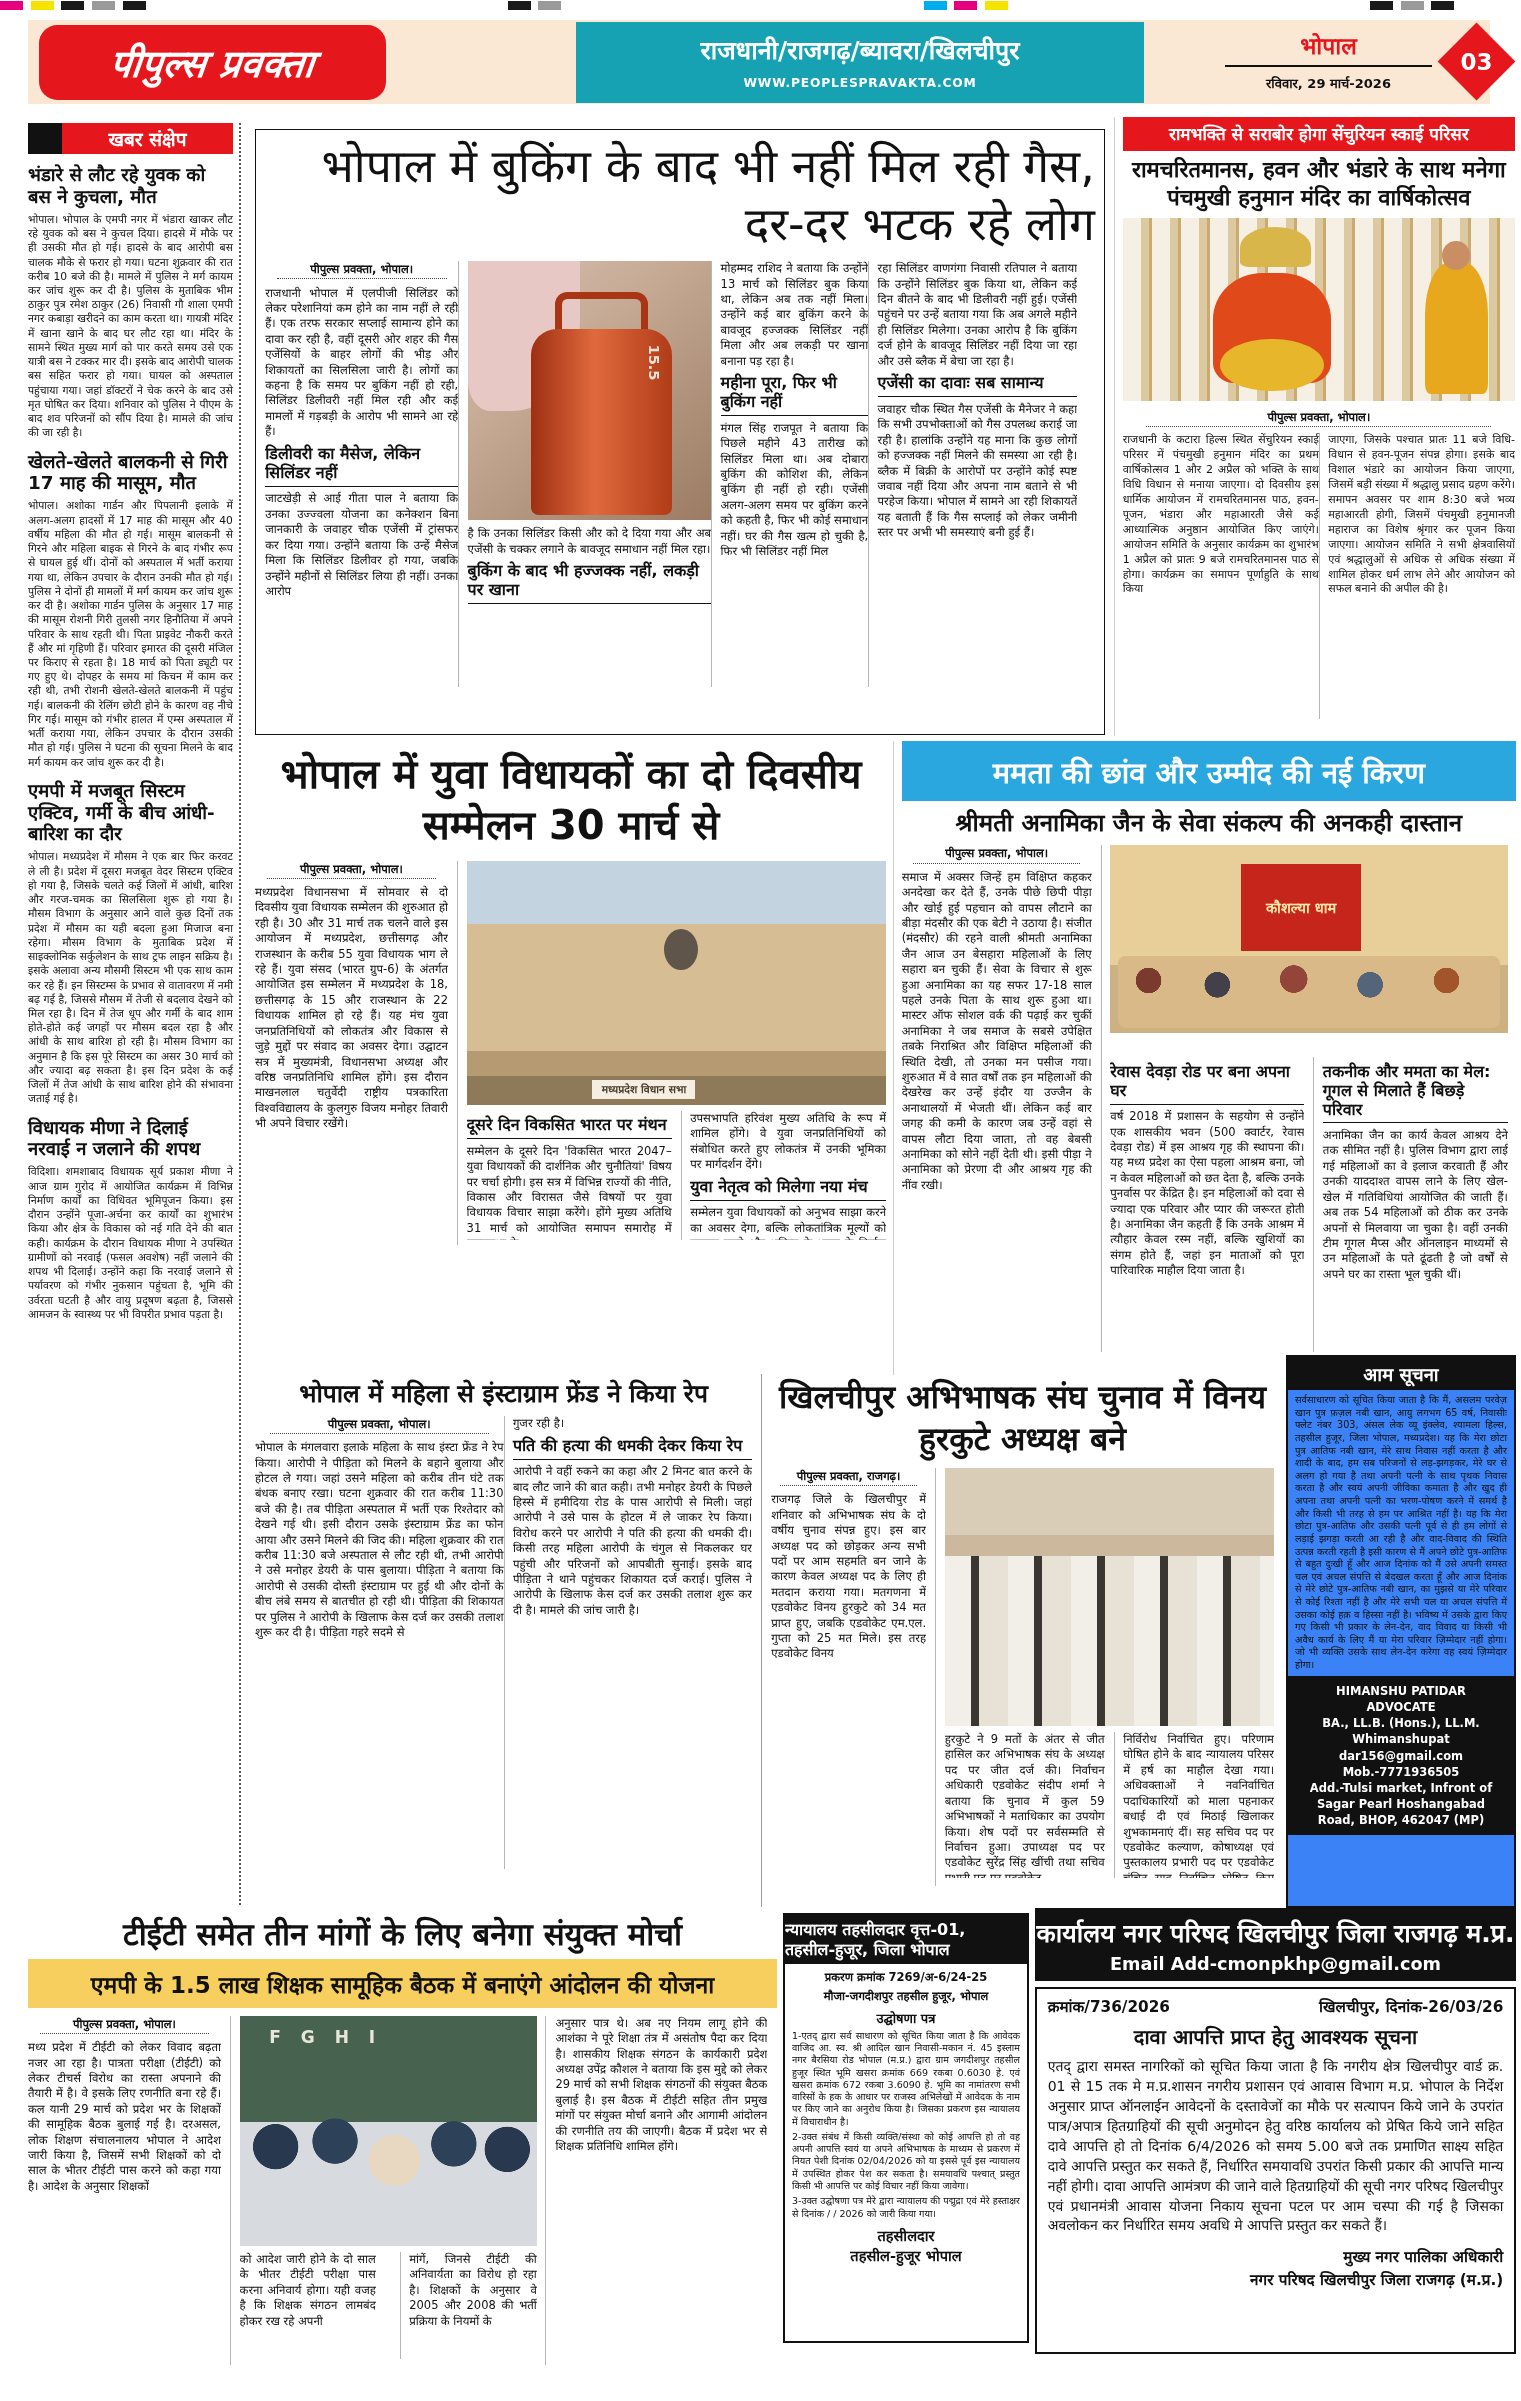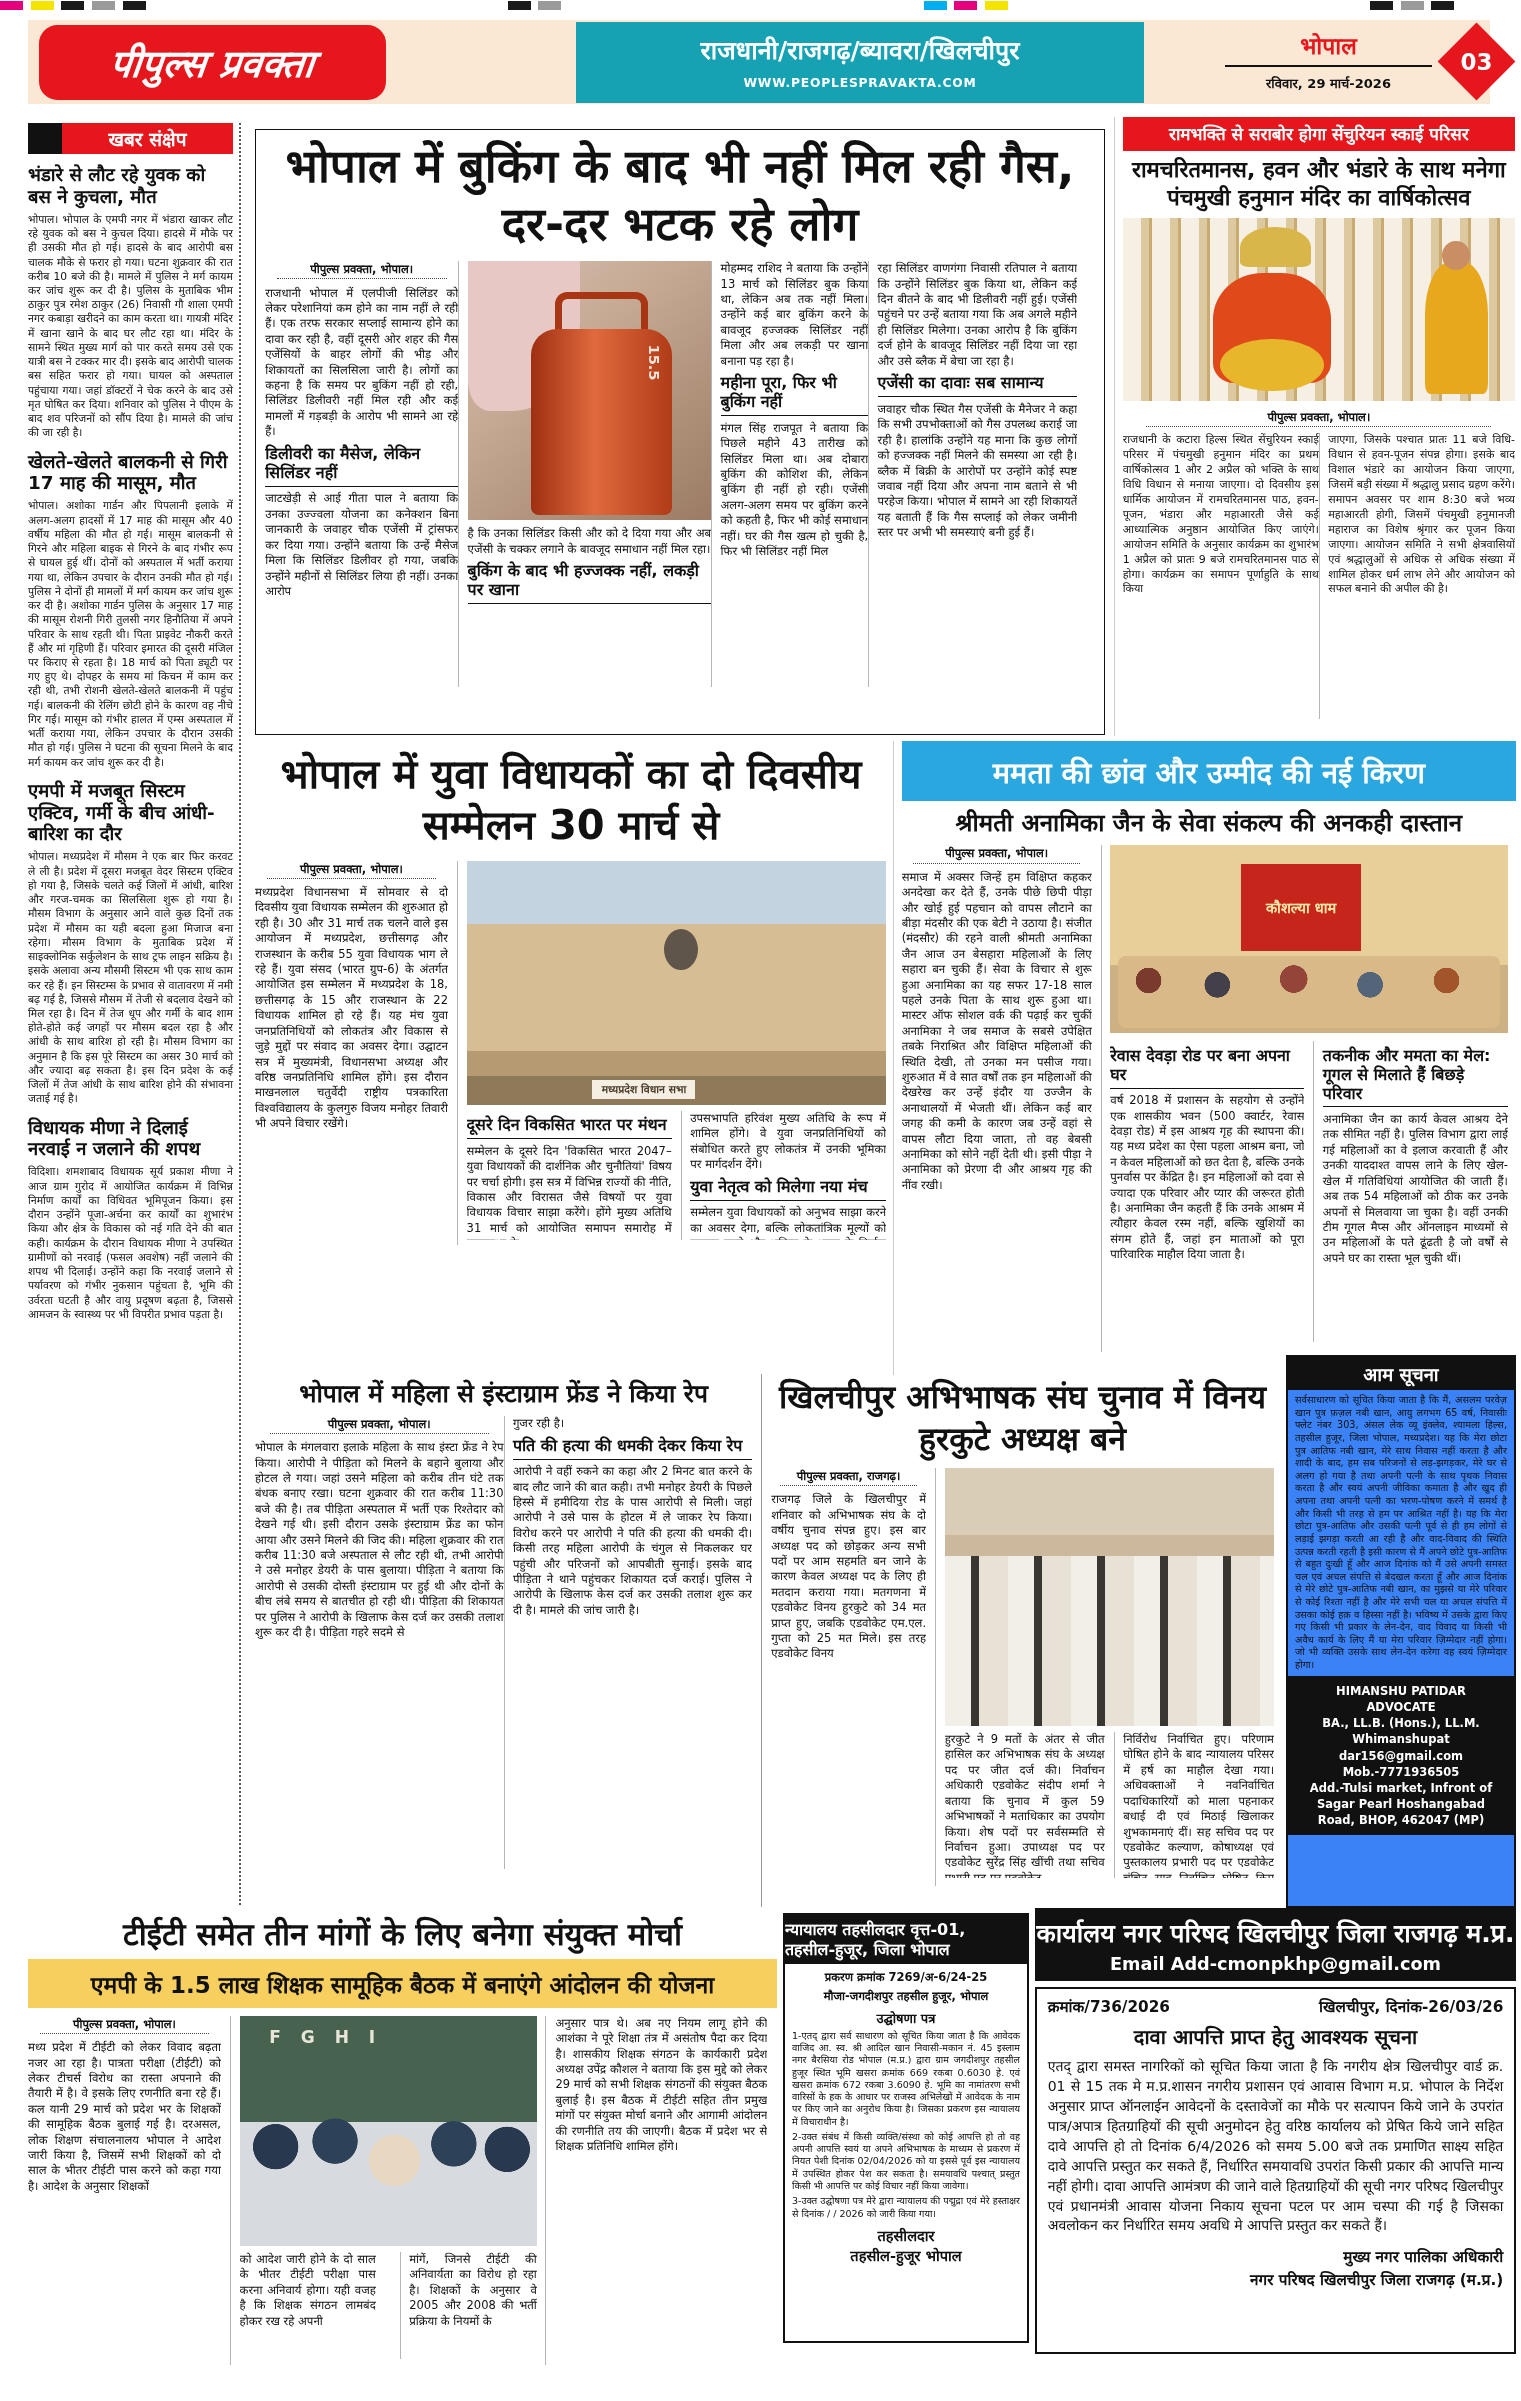--- a/index.html
+++ b/index.html
@@ -35,21 +35,21 @@
   
   #sidebar{left:28px;top:123px;width:213px;height:1782px;border-right:2.3px dotted #555;padding-right:6.1px}
   .sb-header{display:flex;height:31px}
   .sb-notch{width:34px;background:#111}
   .sb-title{flex:1;background:#e6161d;color:#fff;font-size:19px;font-weight:800;
             display:flex;align-items:center;justify-content:center}
   .brief h3{font-size:18.4px;line-height:1.18;font-weight:800;margin:10px 0 5.4px}
   .brief p{font-size:10.7px;line-height:1.33;text-align:justify}
   
   #gas{left:255px;top:129px;width:850px;height:606px;border:1.9px solid #111;padding:6.1px 9.2px}
-  #gas h1{font-size:46px;line-height:1.26;font-weight:700;text-align:center;margin:1.5px 0 7.7px}
+  #gas h1{font-size:46px;line-height:1.26;font-weight:400;text-align:right;margin:1.5px 0 7.7px}
   .gas-cols{height:426px;overflow:hidden;gap:0}
   .gc1{width:193px}.gc2{width:253px}.gc3{width:157px}.gc4{width:209px}
   .gas-photo{position:relative;height:259px;margin-bottom:6.1px;overflow:hidden;
              background:linear-gradient(140deg,#d8c2b2,#c4a892 40%,#9b7b64)}
   .gas-photo::before{content:"";position:absolute;left:0;top:0;width:46%;height:58%;
              background:#e8c8c4;border-radius:0 0 60% 20%}
   .cyl{position:absolute;left:26%;top:26%;width:58%;height:72%;
        background:linear-gradient(90deg,#9e2f12,#e06a3d 45%,#b03c18);border-radius:26px 26px 7.7px 7.7px}
   .cyl-ring{position:absolute;left:36%;top:12%;width:38%;height:20%;border:7px solid #a83514;
             border-bottom:none;border-radius:12.3px 12.3px 0 0}
@@ -91,21 +91,21 @@
   .an-photo{position:relative;height:188px;overflow:hidden;background:linear-gradient(#e8cf9a 0 64%,#cdb183 64%)}
   .an-banner{position:absolute;left:33%;top:10%;width:30%;height:46%;background:#c6251c;
              display:flex;align-items:center;justify-content:center}
   .an-banner span{color:#ffe9a8;font-weight:800;font-size:14.6px}
   .an-people{position:absolute;left:2%;bottom:3%;width:96%;height:38%;border-radius:7.7px;background:
      radial-gradient(circle 13px at 8% 34%,#7a3b2e 97%,transparent),
      radial-gradient(circle 13px at 26% 40%,#44404a 97%,transparent),
      radial-gradient(circle 14px at 46% 32%,#94453a 97%,transparent),
      radial-gradient(circle 13px at 66% 40%,#54657a 97%,transparent),
      radial-gradient(circle 13px at 86% 34%,#a2552a 97%,transparent),#d8b987}
-  .an-sub{display:flex;gap:9px;margin-top:8px;height:301px;overflow:hidden}
+  .an-sub{display:flex;gap:9px;margin-top:24px;height:301px;overflow:hidden}
   .an-sub .col{width:50%}
   .an-sub .col+.col{border-left:0.8px solid #b5b5b5;padding-left:8.4px}
   
   #rape{left:255px;top:1374px;width:497px;height:533px}
   #rape h1{font-size:24.6px;line-height:1.2;font-weight:800;text-align:center;margin:4.6px 0 7.7px}
   .rape-cols{height:453px;overflow:hidden}
   .rape-cols .col{width:50%}
   
   #bar{left:761px;top:1374px;width:513px;height:533px;border-left:0.8px solid #999;padding-left:9.2px}
   #bar h1{font-size:32px;line-height:1.3;font-weight:800;text-align:center;margin:3.1px 0 7.7px}

